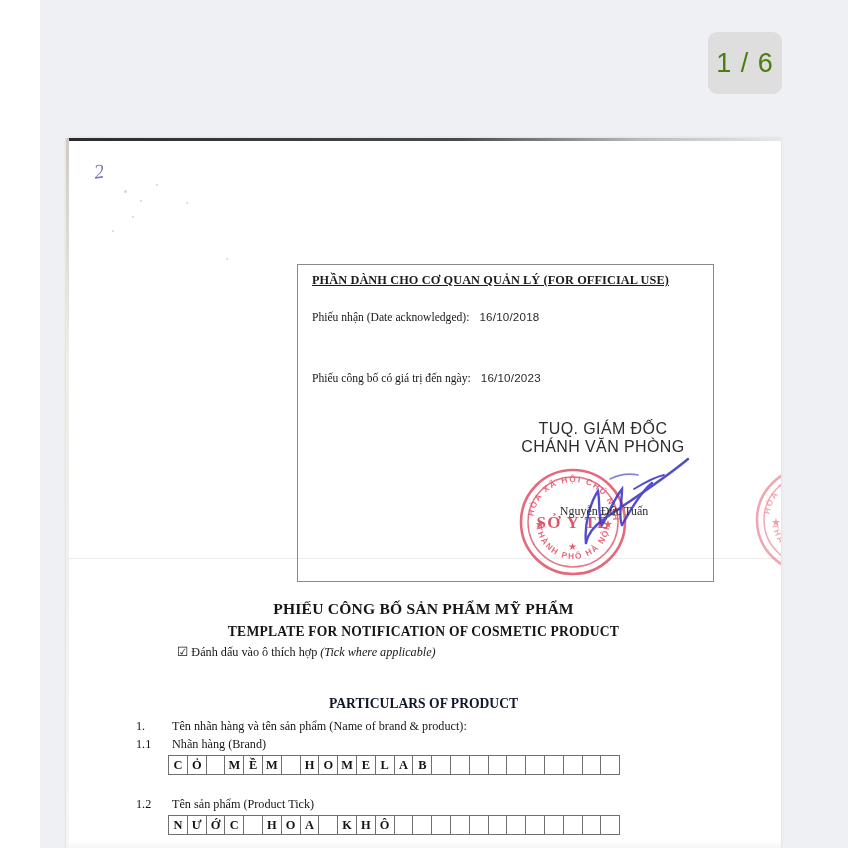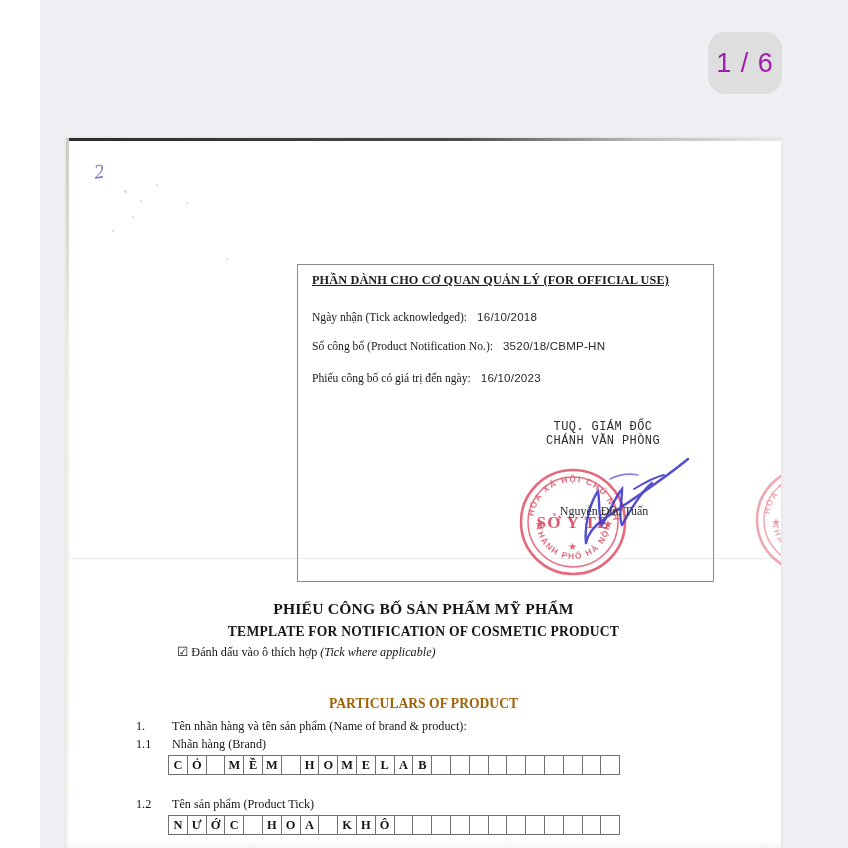--- a/index.html
+++ b/index.html
@@ -27,26 +27,26 @@
     width: 0px; height: 848px;
     background: #eef0f3;
   }
 
   
   .page-badge {
     position: absolute;
     left: 708px; top: 32px;
     width: 74px; height: 62px;
     background: #dedede;
-    border-radius: 17px;
+    border-radius: 9px;
     display: flex; align-items: center; justify-content: center;
     font-family: "Liberation Sans", "DejaVu Sans", sans-serif;
     font-size: 27px;
     letter-spacing: 1px;
-    color: #a21caf;
+    color: #4d7c0f;
     user-select: none;
   }
 
   
   .doc-sheet {
     position: absolute;
     left: 66px; top: 138px;
     width: 715px; height: 712px;
     background: #ffffff;
     box-shadow: 0 0 3px rgba(0,0,0,0.10);
@@ -124,21 +124,21 @@
 
   
   .sig-block {
     position: absolute;
     left: 210px; top: 155px;
     width: 190px;
     text-align: center;
     font-family: "Liberation Sans", "DejaVu Sans", sans-serif;
     color: #2c2c2c;
   }
-  .sig-line { font-size: 12px; letter-spacing: .4px; white-space: nowrap; font-family: Liberation Mono, monospace; }
+  .sig-line { font-size: 16px; letter-spacing: .4px; white-space: nowrap; }
   .sig-name {
     position: absolute;
     left: 206px; top: 239px;
     width: 200px;
     text-align: center;
     font-family: Liberation Serif, serif;
     font-size: 12px;
     color: #2c2c2c;
     white-space: nowrap;
   }
@@ -190,21 +190,21 @@
   .tick-line em { font-style: italic; }
 
   .doc-title-3 {
     position: absolute; left: 0; top: 540px;
     width: 715px; text-align: center;
     font-size: 13.6px; font-weight: bold; color: #151515;
   }
   .doc-title-4 {
     position: absolute; left: 0; top: 558px;
     width: 715px; text-align: center;
-    font-size: 13.6px; font-weight: bold; color: #a16207;
+    font-size: 13.6px; font-weight: bold; color: #0f172a;
   }
 
   
   .item {
     position: absolute;
     font-size: 12.2px;
     color: #161616;
     white-space: nowrap;
   }
   .item .num {
@@ -268,26 +268,23 @@
     <div class="scan-speck" style="left:120px;top:64px;width:2px;height:2px;"></div>
     <div class="scan-speck" style="left:160px;top:120px;width:2px;height:2px;"></div>
 
     <div class="hand-mark">2</div>
 
     <div class="official-box">
 
       <div class="official-title">PHẦN DÀNH CHO CƠ QUAN QUẢN LÝ (FOR OFFICIAL USE)</div>
 
       <div class="of-row" id="of-row-0">
-        <span class="lbl">Ngày nhận (Tick acknowledged):</span><span class="val">16/10/2018</span>
-      </div>
-
-      <div class="of-row" id="of-row-1">
-        <span class="lbl">Số công bố (Product Notification No.):</span><span class="val">3520/18/CBMP-HN</span>
-      </div>
+        <span class="lbl">Phiếu nhận (Date acknowledged):</span><span class="val">16/10/2018</span>
+      </div>
+
 
       <div class="of-row" id="of-row-2">
         <span class="lbl">Phiếu công bố có giá trị đến ngày:</span><span class="val">16/10/2023</span>
       </div>
 
       <div class="sig-block">
         <div class="sig-line">TUQ. GIÁM ĐỐC</div>
         <div class="sig-line">CHÁNH VĂN PHÒNG</div>
       </div>
 

